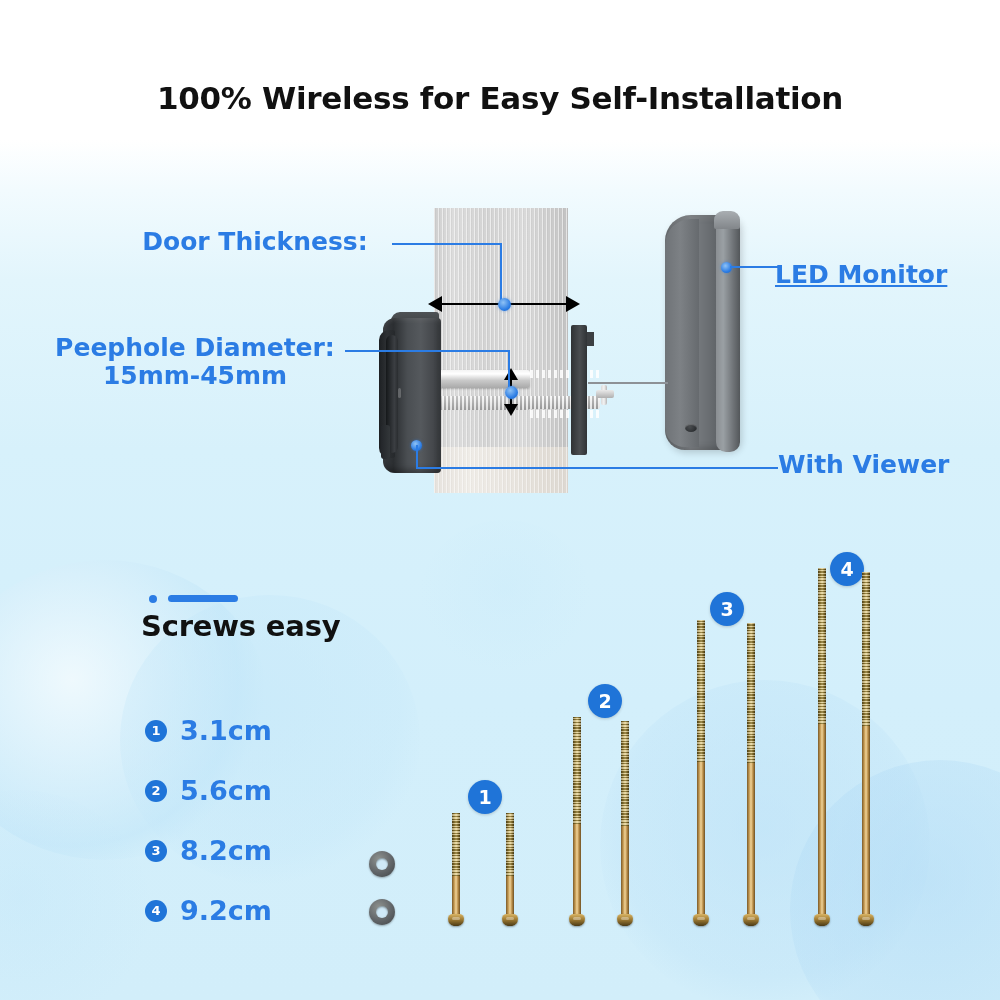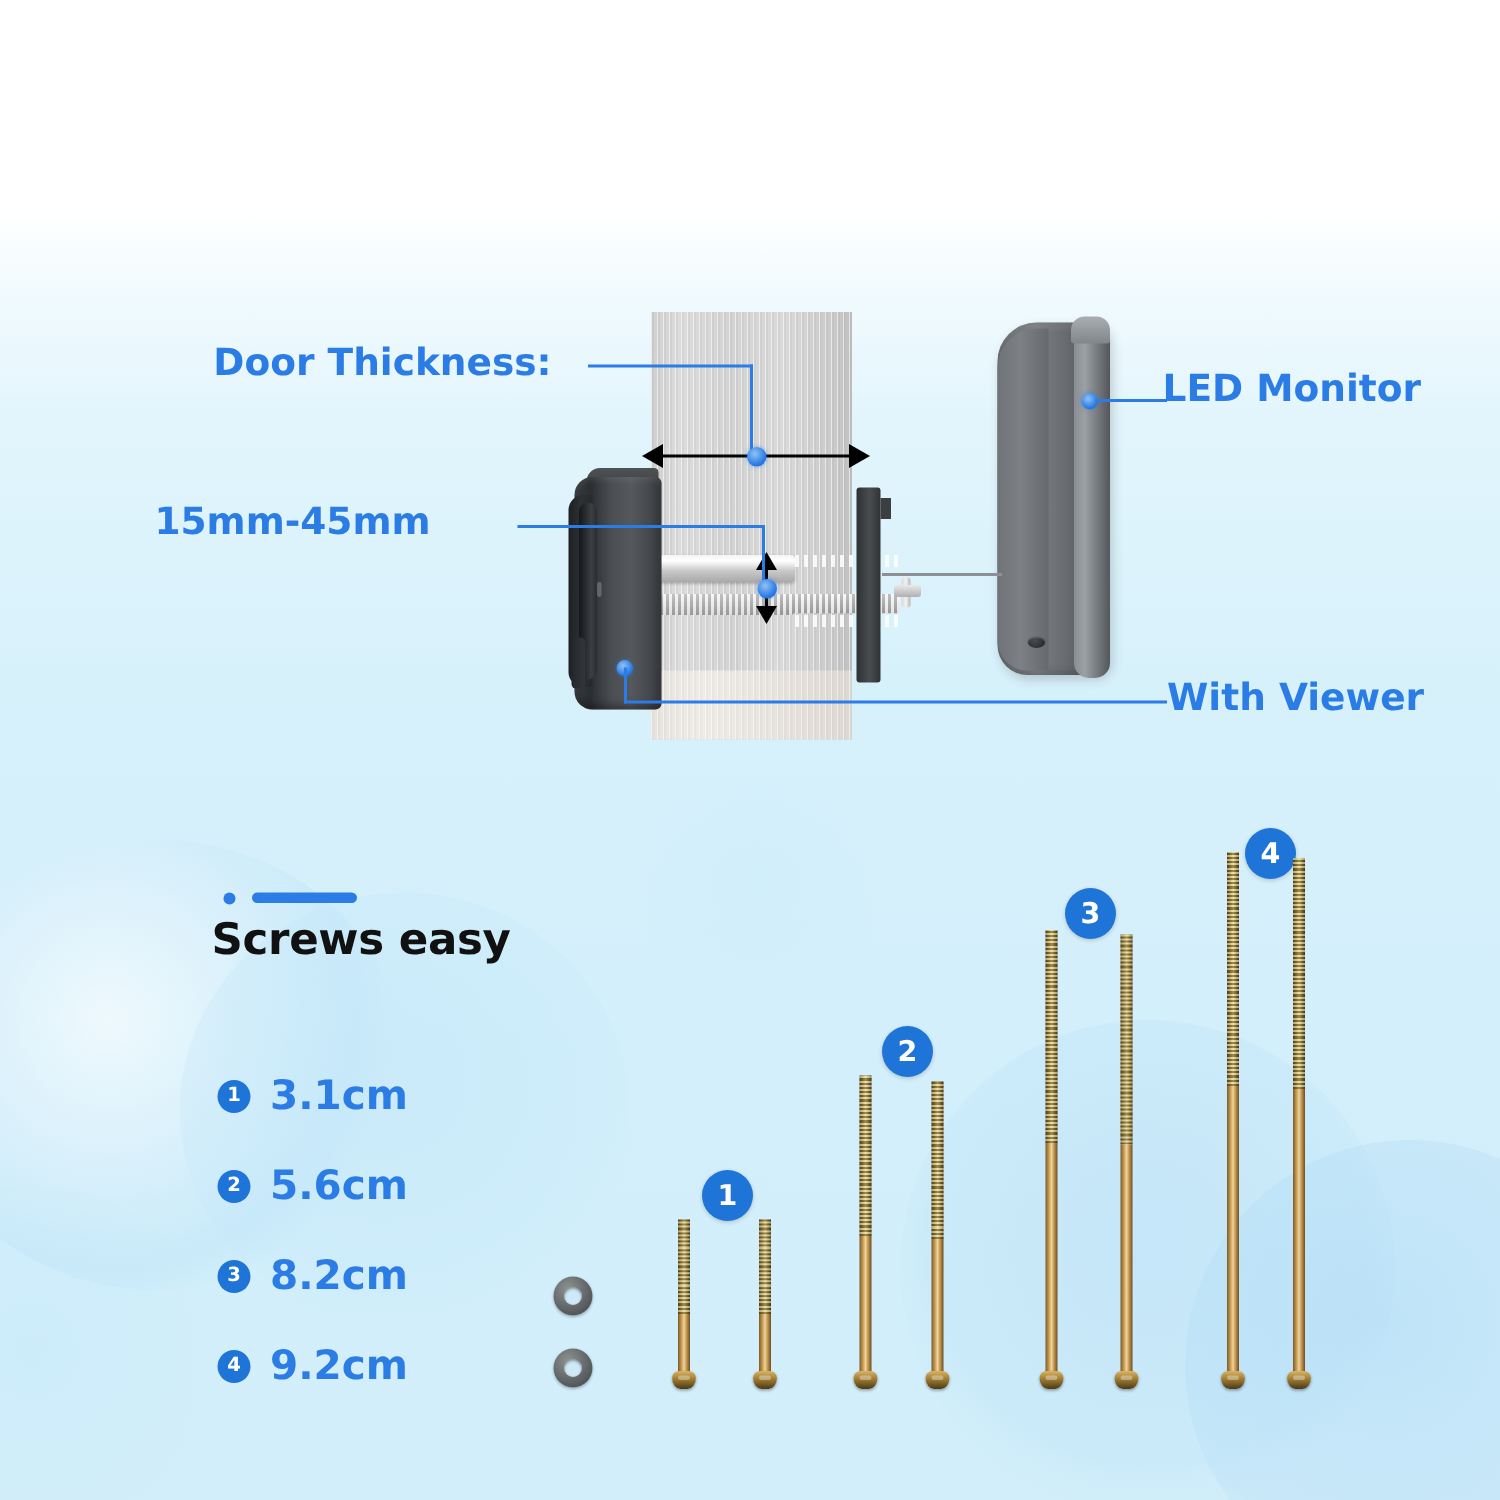--- a/index.html
+++ b/index.html
@@ -33,21 +33,21 @@
     margin:0;padding-top:13px;
     font-size:15.2px;color:#1b1b1b;font-weight:400;letter-spacing:-.15px;
     font-family:"Liberation Sans",sans-serif;
   }
 
   
   .ann{position:absolute;color:#2b7ce4;font-weight:bold;line-height:1.12;
        font-family:"DejaVu Sans","Liberation Sans",sans-serif;}
   #lbl-door-thickness{left:110px;top:228px;width:290px;text-align:center;font-size:25px;}
   #lbl-peephole{left:30px;top:334px;width:330px;text-align:center;font-size:25px;}
-  #lbl-led{left:775px;top:245px;font-size:25px;white-space:nowrap;}
+  #lbl-led{left:775px;top:261px;font-size:25px;white-space:nowrap;text-decoration:underline;}
   #lbl-viewer{left:778px;top:451px;font-size:25px;white-space:nowrap;}
 
   
   .lead{position:absolute;background:#2b7ce4;}
   .lead-h{height:2px;}
   .lead-v{width:2px;}
   .dot{position:absolute;width:13px;height:13px;border-radius:50%;
        background:radial-gradient(circle at 40% 35%,#8fc2f5,#2b7ce4 62%,#1a63c6 100%);
        box-shadow:0 0 3px rgba(43,124,228,.55);}
   .dot-sm{width:11px;height:11px;}
@@ -239,20 +239,21 @@
 <div id="page">
 
   <div class="bubble b1"></div>
   <div class="bubble b2"></div>
   <div class="bubble b3"></div>
   <div class="bubble b4"></div>
   <div class="bubble b5"></div>
   <div class="bubble b6"></div>
 
   <div id="header">
+    <h1 id="title">100% Wireless for Easy Self-Installation</h1>
   </div>
 
   <div id="diagram">
 
     <div id="door"></div>
     <div id="door-bot"></div>
 
     <div id="barrel-upper"></div>
     <div id="rod-guide-top"></div>
     <div id="barrel-lower"></div>
@@ -299,20 +300,21 @@
     <div class="dot dot-sm" style="left:411px;top:440px;"></div>
     <div class="lead lead-v" style="left:416px;top:445px;height:24px;"></div>
     <div class="lead lead-h" style="left:416px;top:467px;width:362px;"></div>
 
     <div class="lead lead-h" style="left:588px;top:382px;width:80px;height:1.6px;background:#8d9196;"></div>
 
     <div class="ann" id="lbl-door-thickness">
       <div>Door Thickness:</div>
     </div>
     <div class="ann" id="lbl-peephole">
+      <div>Peephole Diameter:</div>
       <div>15mm-45mm</div>
     </div>
     <div class="ann" id="lbl-led">LED Monitor</div>
     <div class="ann" id="lbl-viewer">With Viewer</div>
   </div>
 
   <div id="screws-section">
 
     <div id="screws-marker-dot"></div>
     <div id="screws-marker-bar"></div>

